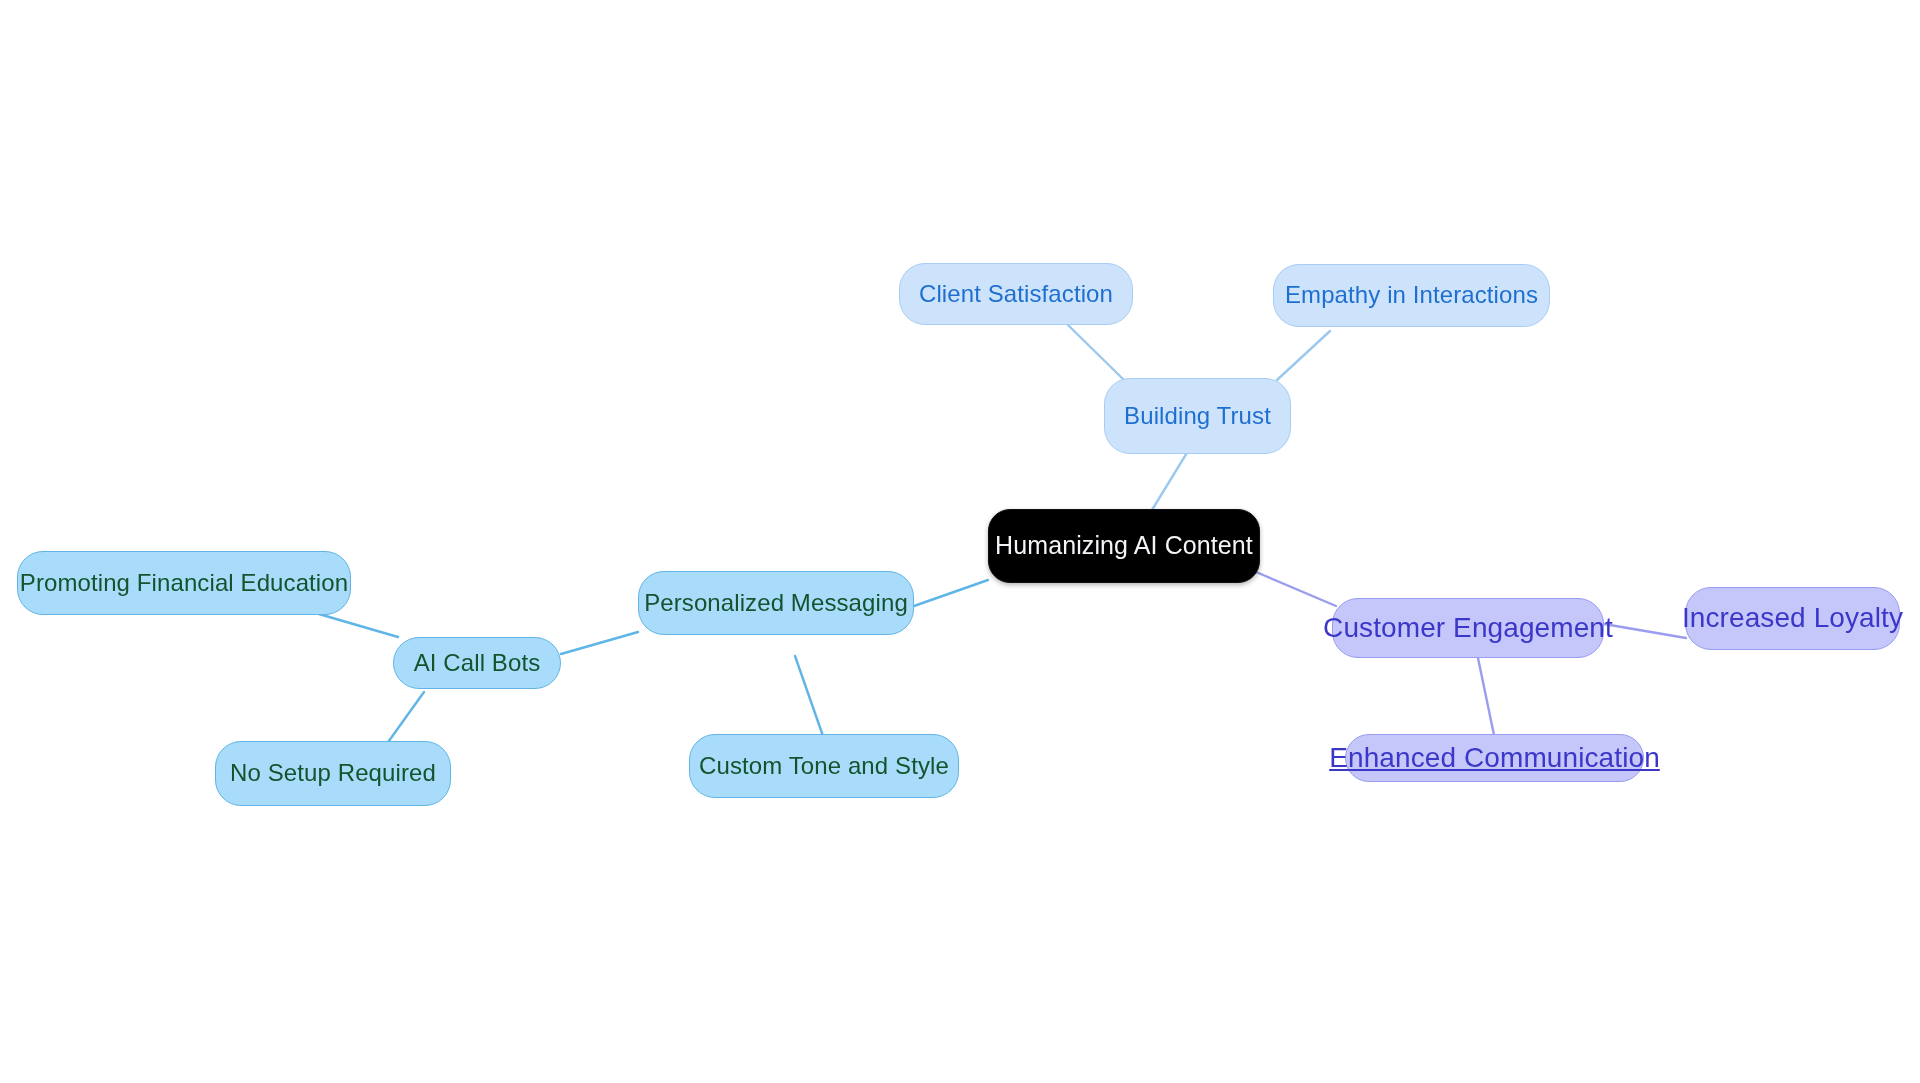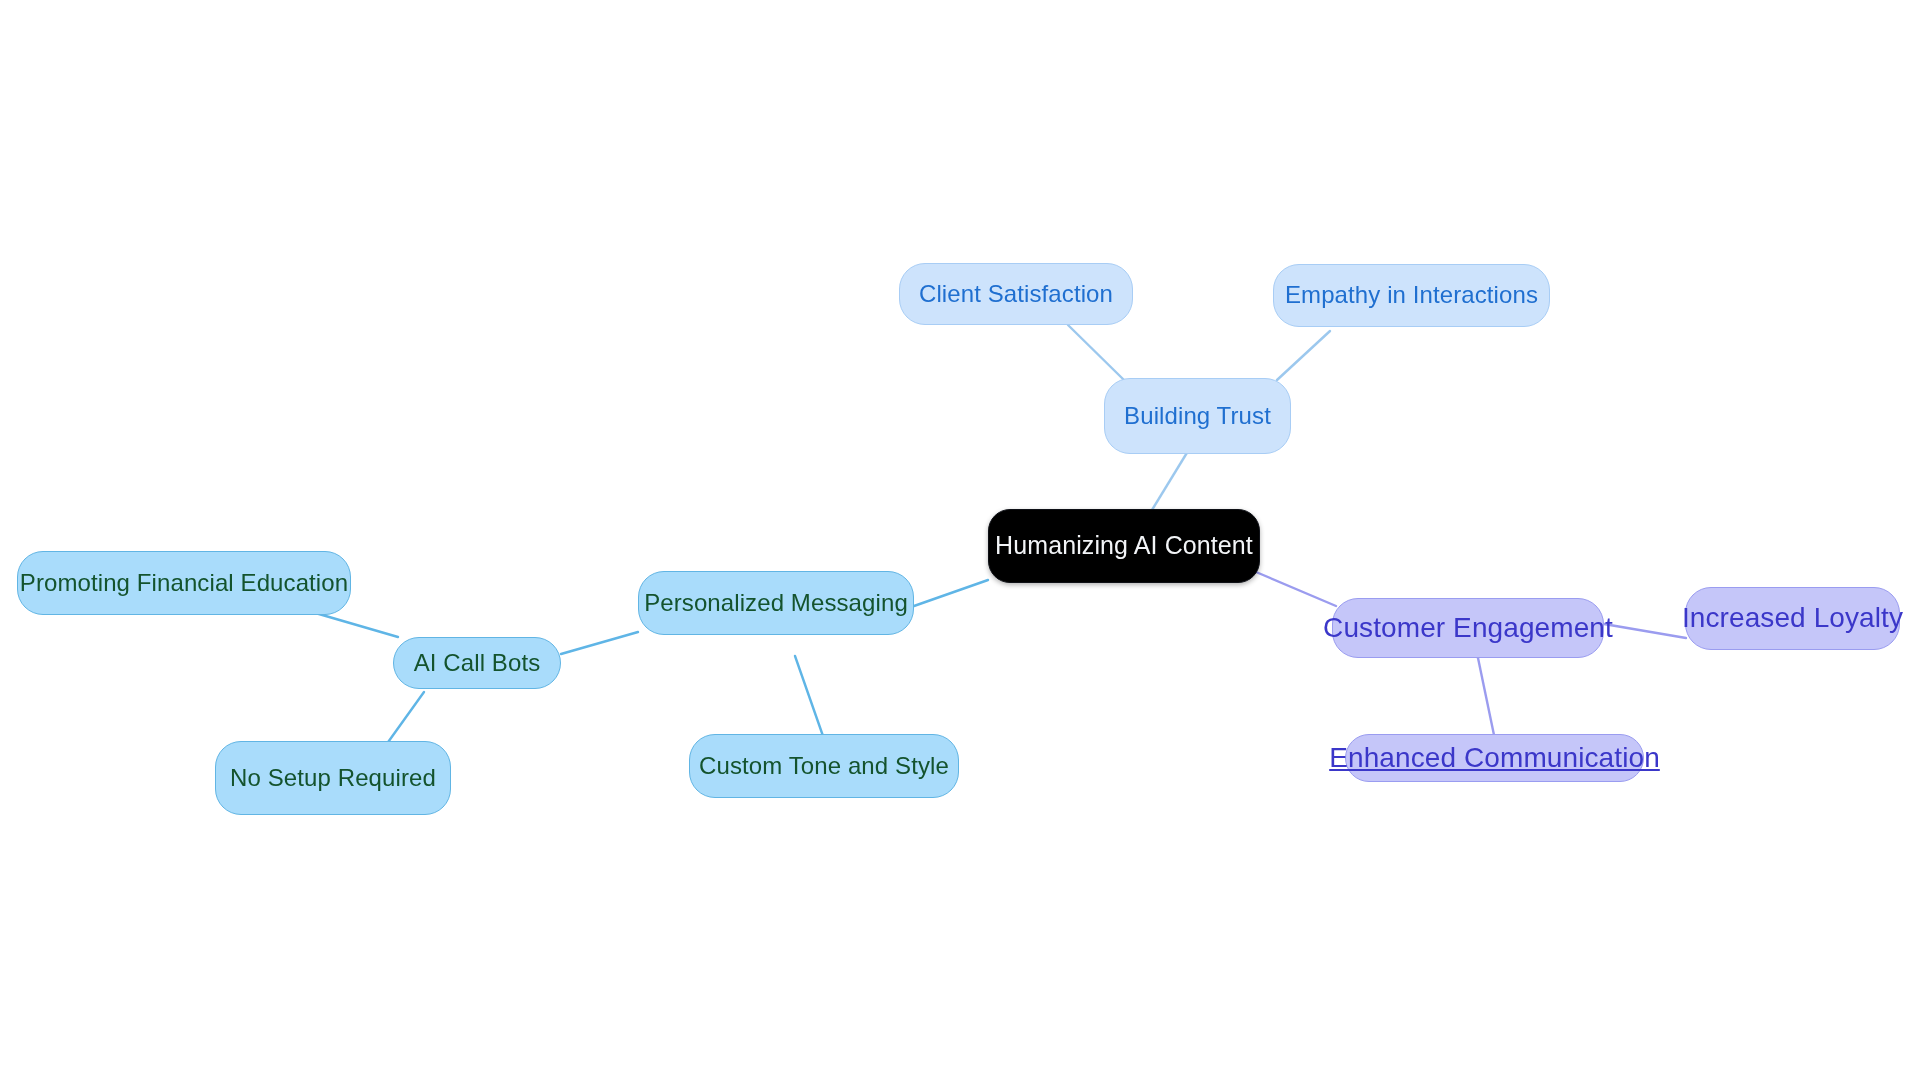--- a/index.html
+++ b/index.html
@@ -109,21 +109,21 @@
       </div>
       <div class="node cyan" style="left: 638px; top: 571px; width: 276px; height: 64px;">
         <span class="node-label">Personalized Messaging</span>
       </div>
       <div class="node cyan" style="left: 393px; top: 605px; width: 168px; height: 52px; margin-top: 32px;">
         <span class="node-label">AI Call Bots</span>
       </div>
       <div class="node cyan" style="left: 17px; top: 551px; width: 334px; height: 64px;">
         <span class="node-label">Promoting Financial Education</span>
       </div>
-      <div class="node cyan" style="left: 215px; top: 741px; width: 236px; height: 74px;">
+      <div class="node cyan" style="left: 215px; top: 741px; width: 236px; height: 65px;">
         <span class="node-label">No Setup Required</span>
       </div>
       <div class="node cyan" style="left: 689px; top: 734px; width: 270px; height: 64px;">
         <span class="node-label">Custom Tone and Style</span>
       </div>
       <div class="node lavender" style="left: 1332px; top: 598px; width: 272px; height: 60px;">
         <span class="node-label">Customer Engagement</span>
       </div>
       <div class="node lavender" style="left: 1685px; top: 587px; width: 215px; height: 63px;">
         <span class="node-label">Increased Loyalty</span>

